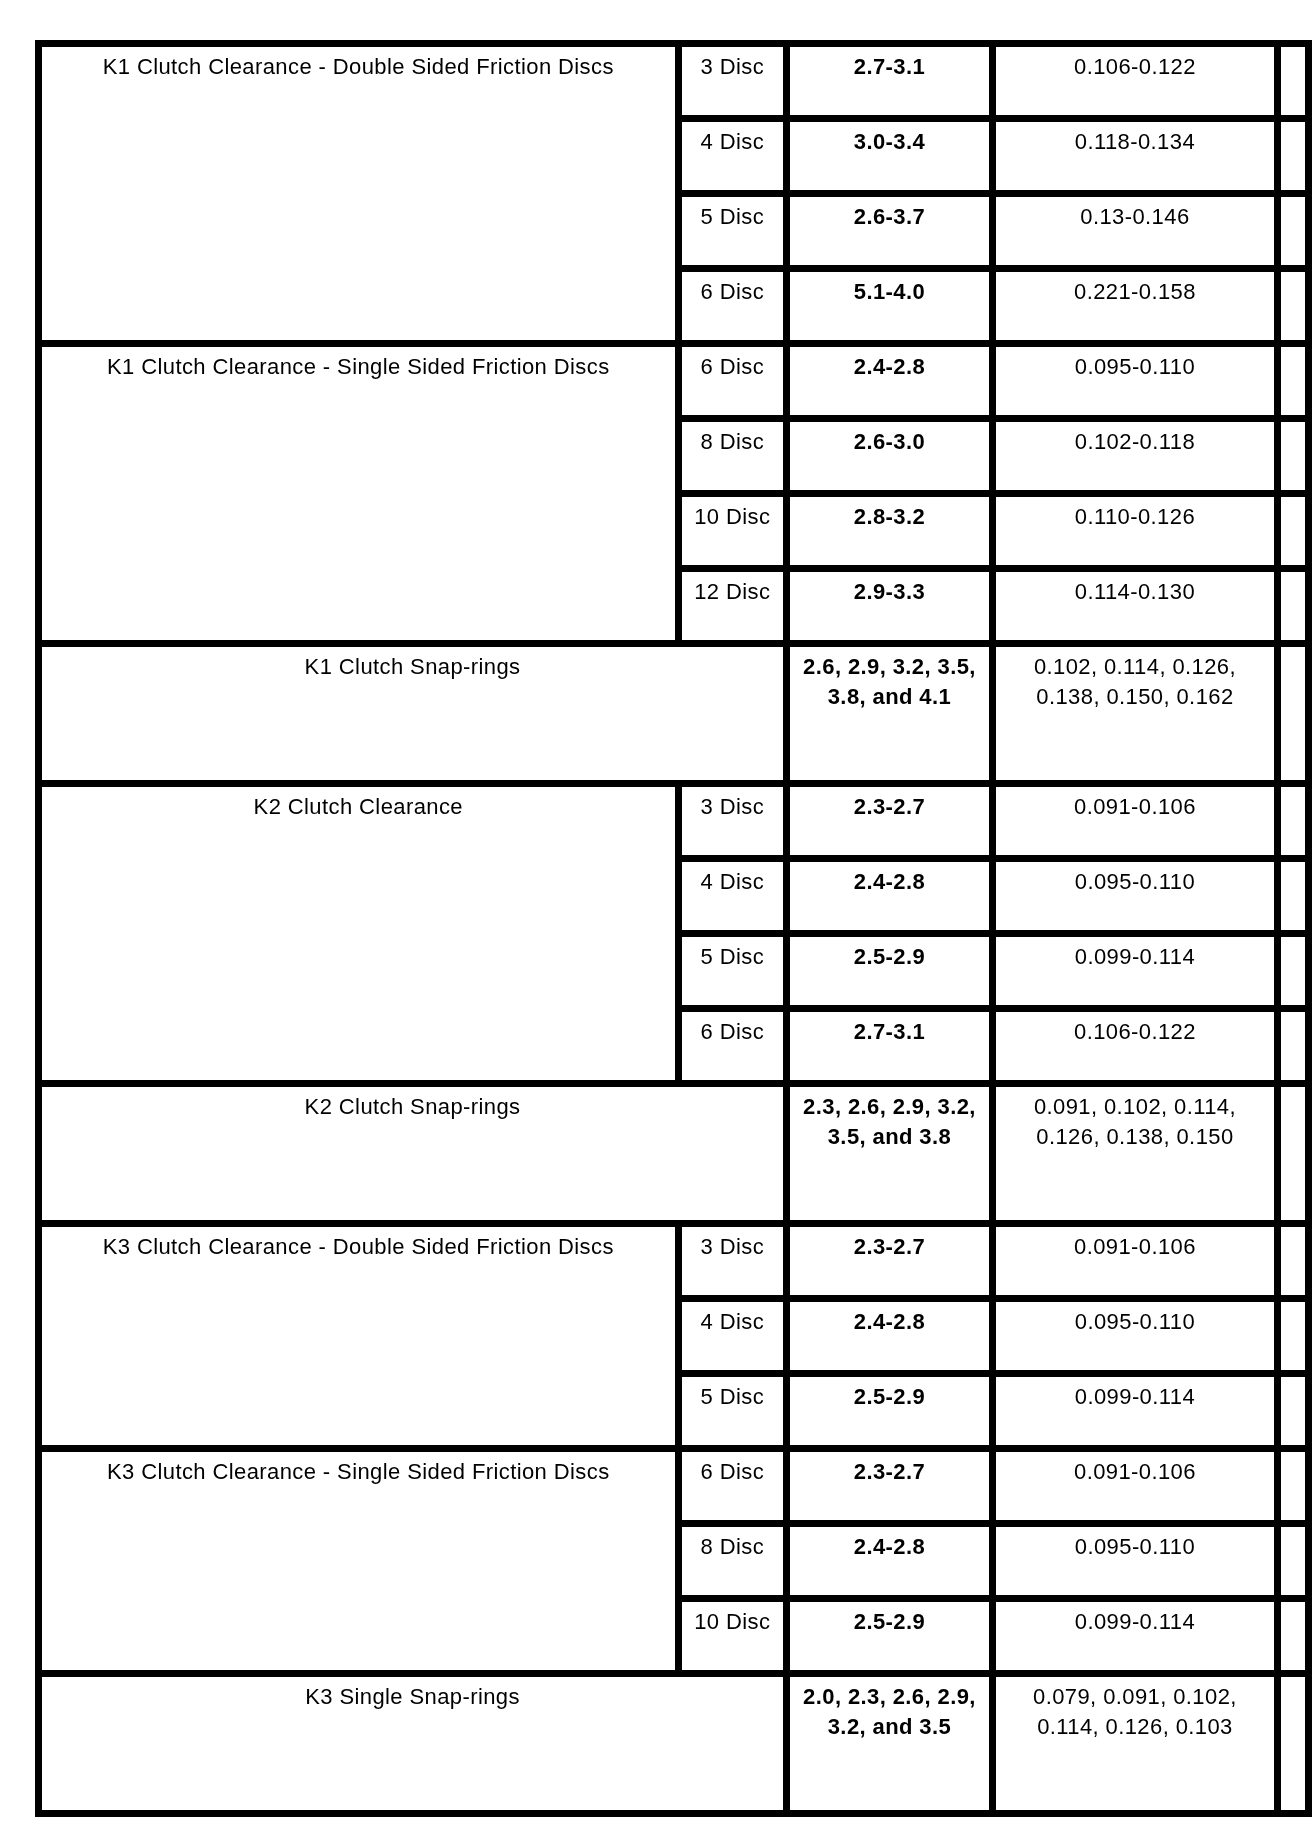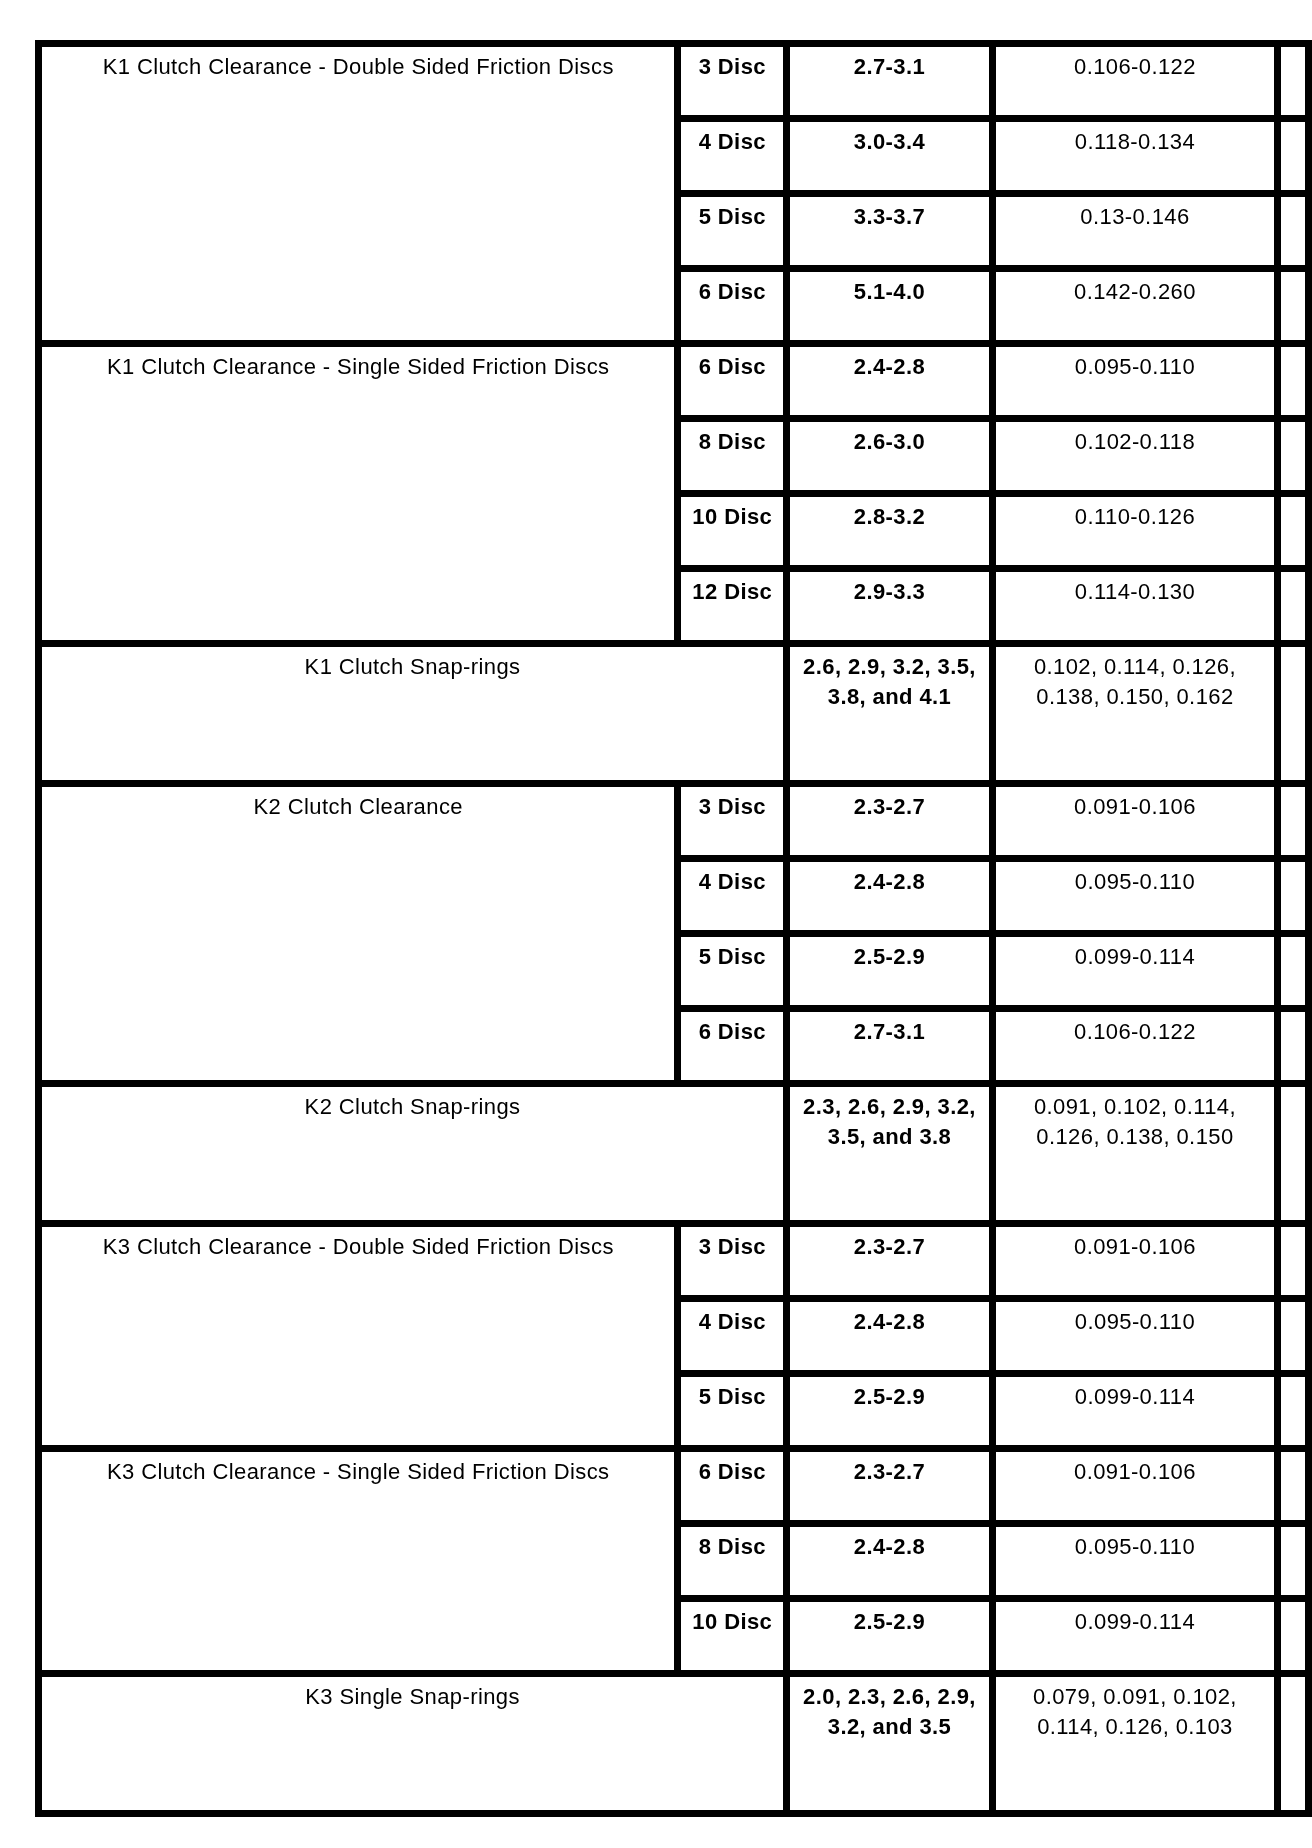--- a/index.html
+++ b/index.html
@@ -29,21 +29,21 @@
     vertical-align: top;
     text-align: center;
     padding: 5px 6px 0 6px;
     font-size: 22px;
     letter-spacing: 0.4px;
     line-height: 1.35;
     background: #ffffff;
     overflow: hidden;
   }
   td.col-label  { width: 625px; }
-  td.col-disc   { width: 90px;  padding-left: 2px; padding-right: 2px; font-weight: bold; }
+  td.col-disc   { width: 90px;  padding-left: 2px; padding-right: 2px; }
   td.col-mm     { width: 188px; font-weight: bold; }
   td.col-in     { width: 268px; }
   td.col-sliver { width: 12px;  padding: 0; }
   tr.row-regular { height: 75px; }
   tr.row-snap    { height: 140px; }
 </style>
 </head>
 <body>
 
 <div class="table-wrap">
@@ -57,28 +57,28 @@
           <td class="col-sliver"></td>
         </tr>
         <tr class="row-regular">
           <td class="col-disc">4 Disc</td>
           <td class="col-mm">3.0-3.4</td>
           <td class="col-in">0.118-0.134</td>
           <td class="col-sliver"></td>
         </tr>
         <tr class="row-regular">
           <td class="col-disc">5 Disc</td>
-          <td class="col-mm">3.3-3.7</td>
+          <td class="col-mm">2.6-3.7</td>
           <td class="col-in">0.13-0.146</td>
           <td class="col-sliver"></td>
         </tr>
         <tr class="row-regular">
           <td class="col-disc">6 Disc</td>
           <td class="col-mm">5.1-4.0</td>
-          <td class="col-in">0.142-0.260</td>
+          <td class="col-in">0.221-0.158</td>
           <td class="col-sliver"></td>
         </tr>
         <tr class="row-regular">
           <td class="col-label" rowspan="4">K1 Clutch Clearance - Single Sided Friction Discs</td>
           <td class="col-disc">6 Disc</td>
           <td class="col-mm">2.4-2.8</td>
           <td class="col-in">0.095-0.110</td>
           <td class="col-sliver"></td>
         </tr>
         <tr class="row-regular">

